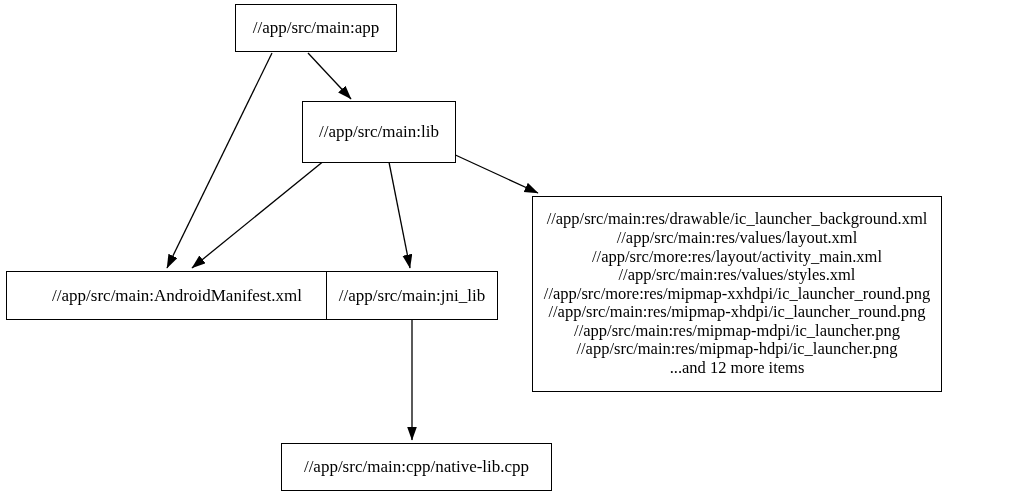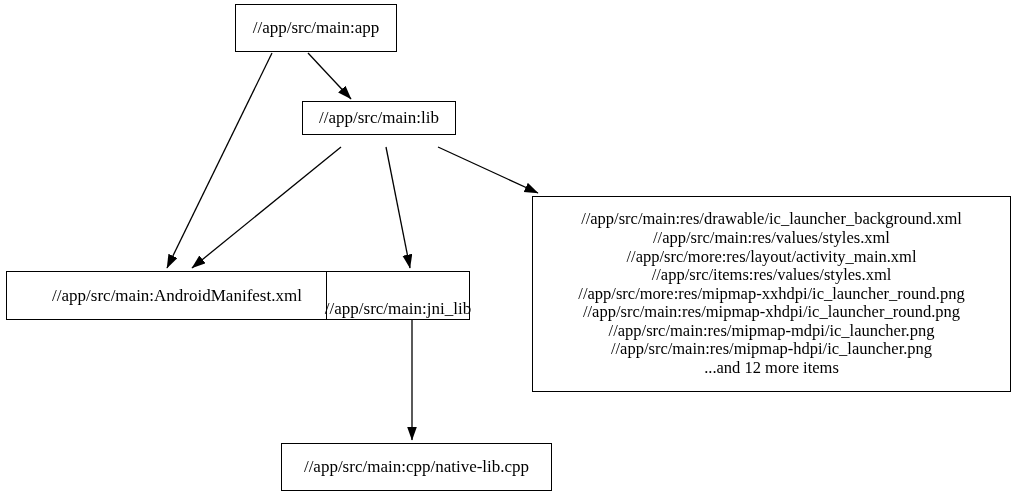--- a/index.html
+++ b/index.html
@@ -39,24 +39,24 @@
     font-size: 17px;
     line-height: 1.15;
     white-space: nowrap;
   }
   .node.multiline {
     flex-direction: column;
     line-height: 18.6px;
     font-size: 16.5px;
   }
   .node-app        { left: 203px; top: 4px;   width: 162px; height: 48px; margin-left: 32px; }
-  .node-lib        { left: 302px; top: 101px; width: 154px; height: 34px; }
+  .node-lib        { left: 302px; top: 101px; width: 154px; height: 62px; }
   .node-manifest   { left: 6px;   top: 271px; width: 342px; height: 49px; }
-  .node-jni-lib    { left: 326px; top: 271px; width: 144px; height: 49px; align-items: flex-end; }
-  .node-res        { left: 532px; top: 196px; width: 479px; height: 196px; text-align: right; }
+  .node-jni-lib    { left: 326px; top: 271px; width: 172px; height: 49px; }
+  .node-res        { left: 532px; top: 196px; width: 410px; height: 196px; text-align: right; }
   .node-cpp        { left: 281px; top: 443px; width: 271px; height: 48px; align-items: center; }
 </style>
 </head>
 <body>
 
 <div class="canvas">
 
   <svg class="edges-layer" width="1018" height="496" viewBox="0 0 1018 496" xmlns="http://www.w3.org/2000/svg">
     <defs>
       <marker id="arrow" markerUnits="userSpaceOnUse" markerWidth="16" markerHeight="12" refX="13.5" refY="5" orient="auto">
@@ -82,23 +82,23 @@
   <div class="node node-manifest">
     <span>//app/src/main:AndroidManifest.xml</span>
   </div>
 
   <div class="node node-jni-lib">
     <span>//app/src/main:jni_lib</span>
   </div>
 
   <div class="node node-res multiline">
     <span>//app/src/main:res/drawable/ic_launcher_background.xml</span>
+    <span>//app/src/main:res/values/layout.xml</span>
+    <span>//app/src/more:res/layout/activity_main.xml</span>
     <span>//app/src/main:res/values/styles.xml</span>
-    <span>//app/src/more:res/layout/activity_main.xml</span>
-    <span>//app/src/items:res/values/styles.xml</span>
     <span>//app/src/more:res/mipmap-xxhdpi/ic_launcher_round.png</span>
     <span>//app/src/main:res/mipmap-xhdpi/ic_launcher_round.png</span>
     <span>//app/src/main:res/mipmap-mdpi/ic_launcher.png</span>
     <span>//app/src/main:res/mipmap-hdpi/ic_launcher.png</span>
     <span>...and 12 more items</span>
   </div>
 
   <div class="node node-cpp">
     <span>//app/src/main:cpp/native-lib.cpp</span>
   </div>

